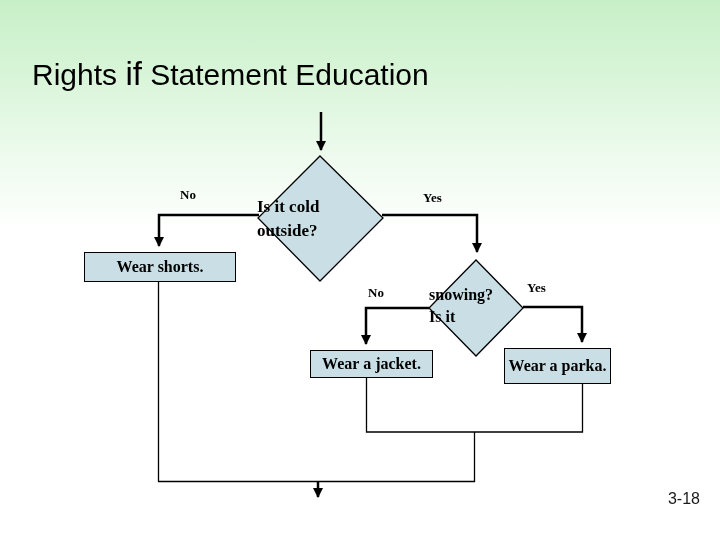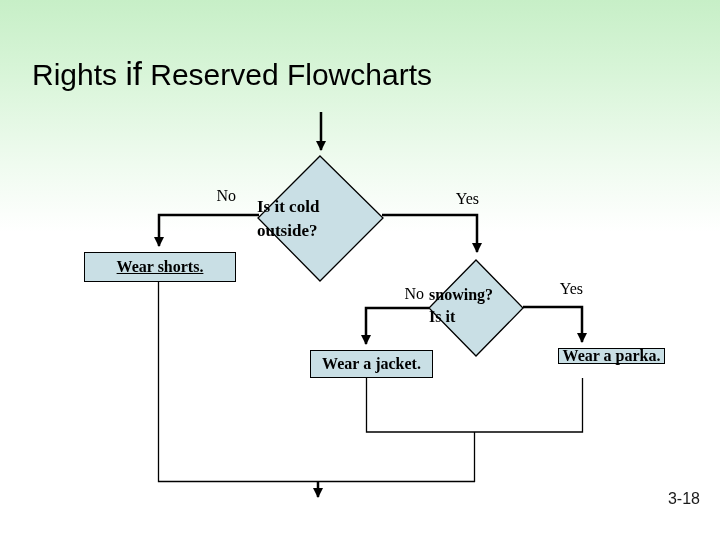--- a/index.html
+++ b/index.html
@@ -11,49 +11,49 @@
   .title {
     position:absolute; left:32px; top:56px; width:660px;
     font-family:"Liberation Sans", sans-serif; font-size:30px; line-height:36px; color:#000;
     white-space:pre;
   }
   .title .code { font-family:Liberation Sans, sans-serif; font-size:33px; }
   svg.connectors { position:absolute; left:0; top:0; width:720px; height:540px; }
   .dtext { position:absolute; font-weight:bold; color:#000; }
   .d1text { left:257px; top:195px; width:126px; font-size:17px; line-height:24px; }
   .d2text { left:429px; top:284px; width:95px;  font-size:16px; line-height:22px; }
-  .blabel { position:absolute; width:56px; text-align:right; font-weight:normal; font-size:16px; color:#000; }
+  .blabel { position:absolute; width:56px; text-align:left; font-weight:bold; font-size:13px; color:#000; }
   .lbl-no1  { left:180px; top:187px; }
   .lbl-yes1 { left:423px; top:190px; }
   .lbl-no2  { left:368px; top:285px; }
   .lbl-yes2 { left:527px; top:280px; }
   .pbox {
     position:absolute; box-sizing:border-box;
     background:#c9dfe5; border:1px solid #000;
     display:flex; align-items:center; justify-content:center;
     font-weight:bold; font-size:16px; color:#000;
   }
-  .box-shorts { left:84px;  top:252px; width:152px; height:30px;text-decoration:underline; }
+  .box-shorts { left:84px;  top:252px; width:152px; height:30px; }
   .box-jacket { left:310px; top:350px; width:123px; height:28px; }
-  .box-parka  { left:558px; top:348px; width:107px; height:16px; }
+  .box-parka  { left:504px; top:348px; width:107px; height:36px; }
   .footer-text {
     position:absolute; left:25px; top:510px;
     font-family:"Liberation Sans", sans-serif; font-size:12px; color:#1a1a1a;
   }
   .page-num {
     position:absolute; right:20px; top:490px;
     font-family:"Liberation Sans", sans-serif; font-size:16px; color:#1a1a1a;text-align:center;
   }
 </style>
 </head>
 <body>
 
 <div class="slide">
 
-  <div class="title"><span>Rights </span><span class="code">if</span><span> Reserved Flowcharts</span></div>
+  <div class="title"><span>Rights </span><span class="code">if</span><span> Statement Education</span></div>
 
   <svg class="connectors" viewBox="0 0 720 540" xmlns="http://www.w3.org/2000/svg">
     <defs>
       <marker id="ah" viewBox="0 0 10 10" refX="9" refY="5" markerWidth="4.2" markerHeight="4.2" orient="auto-start-reverse">
         <path d="M0,0 L10,5 L0,10 z" fill="#000"></path>
       </marker>
     </defs>
 
     <polyline points="366.5,378 366.5,432 582.5,432 582.5,378" fill="none" stroke="#000" stroke-width="1.3"></polyline>
     <line x1="474.5" y1="432" x2="474.5" y2="482" stroke="#000" stroke-width="1.3"></line>

